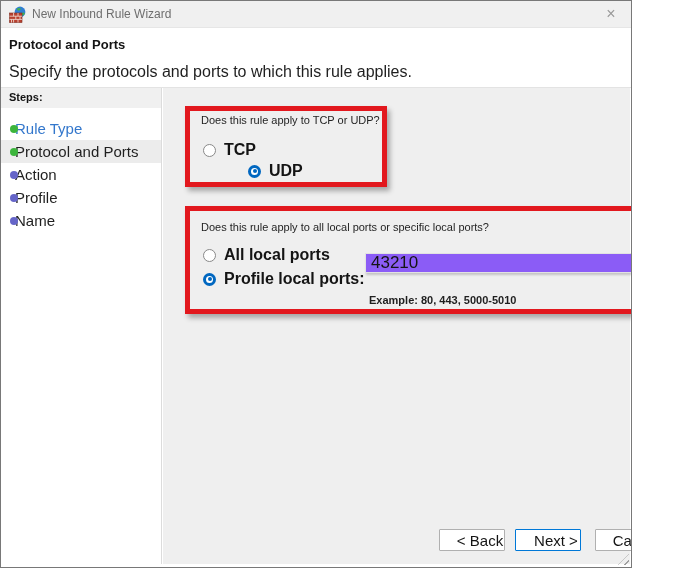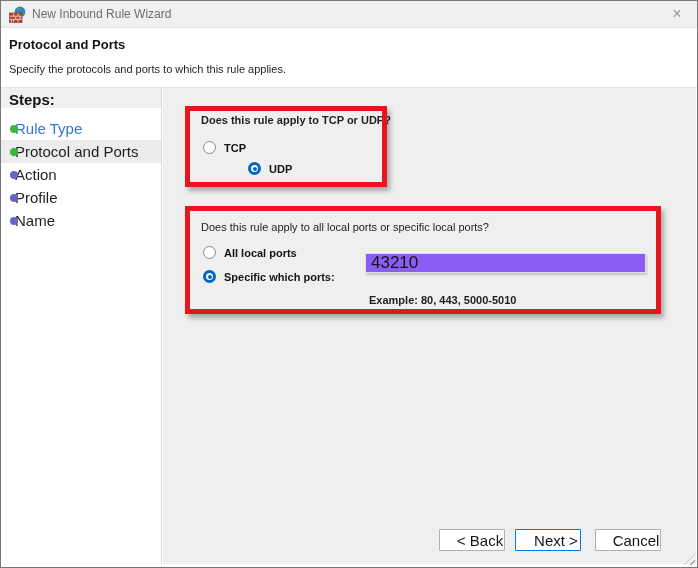--- a/index.html
+++ b/index.html
@@ -1,20 +1,20 @@
 <!DOCTYPE html>
 <html><head>
 <meta charset="utf-8">
 <style>
   * { margin:0; padding:0; box-sizing:border-box; }
   html,body { width:698px; height:568px; }
   body { font-family:"Liberation Sans", sans-serif; background:#fff; }
 
   .window {
-    position:absolute; left:0; top:0; width:698px; height:568px;
+    position:absolute; left:0; top:0; width:632px; height:568px;
     border:1px solid #787878; background:#fff; overflow:hidden;
   }
 
   
   .titlebar {
     position:absolute; left:0; top:0; right:0; height:27px;
     background:#f0f0f0; border-bottom:1px solid #e6e6e6;
   }
   .app-icon { position:absolute; left:8px; top:5px; width:17px; height:17px; }
   .win-title {
@@ -25,29 +25,29 @@
     background:transparent; border:none; color:#9a9a9a; font-size:16px;
     line-height:22px; text-align:center; cursor:pointer; font-family:"Liberation Sans",sans-serif;
   }
 
   
   .header {
     position:absolute; left:0; top:28px; right:0; height:59px;
     background:#fff; border-bottom:1px solid #e3e3e3;
   }
   .header-title { position:absolute; left:8px; top:8px; font-size:13px; font-weight:bold; color:#141414; }
-  .header-sub   { position:absolute; left:8px; top:34px; font-size:11px; color:#1f1f1f; }
+  .header-sub   { position:absolute; left:8px; top:34px; font-size:16px; color:#1f1f1f; }
 
   
   .sidebar {
     position:absolute; left:0; top:87px; width:161px; bottom:3px;
     background:#fff; border-right:1px solid #dcdcdc;
   }
   .steps-head {
-    height:20px; background:#f0f0f0; font-size:15px; font-weight:bold;
+    height:20px; background:#f0f0f0; font-size:11px; font-weight:bold;
     color:#141414; padding:3px 0 0 8px;
   }
   .step {
     position:relative; height:23px; display:flex; align-items:center;
     padding-left:14px; font-size:15px; color:#1f1f1f;
   }
   .step.first { margin-top:9px; }
   .step.current { background:#ececec; }
   .step.link .step-label { color:#3377cc; cursor:pointer; }
   .bullet {
@@ -65,40 +65,40 @@
 
   
   .redbox {
     position:absolute; border:5px solid #e2181e; background:transparent;
     box-shadow:3px 4px 5px rgba(0,0,0,0.30); pointer-events:none;
   }
   .redbox.box1 { left:184px; top:105px; width:202px; height:81px;  }
   .redbox.box2 { left:184px; top:205px; width:476px; height:108px; }
 
   .question { position:absolute; font-size:11px; color:#1f1f1f; }
-  .q1 { left:200px; top:113px;font-weight:bold; }
+  .q1 { left:200px; top:113px; }
   .q2 { left:200px; top:220px;text-align:center; }
 
   .radio-row { position:absolute; display:flex; align-items:center; cursor:pointer; }
   .row-tcp  { left:202px; top:140px; }
   .row-udp  { left:202px; top:161px;padding-left:45px; }
   .row-all  { left:202px; top:245px; }
   .row-spec { left:202px; top:269px; }
   .radio {
     width:13px; height:13px; border-radius:50%;
     background:#fff; border:1px solid #898989; flex:0 0 13px;
   }
   .radio.checked {
     border:3px solid #0067c0; position:relative; background:#fff;
   }
   .radio.checked::after {
     content:""; position:absolute; left:1.5px; top:1.5px; right:1.5px; bottom:1.5px;
     background:#0067c0; border-radius:50%;
   }
-  .radio-label { margin-left:8px; font-size:11px; font-weight:bold; color:#141414; white-space:nowrap;text-align:center; }
+  .radio-label { margin-left:8px; font-size:16px; font-weight:bold; color:#141414; white-space:nowrap;text-align:center; }
 
   .port-input {
     position:absolute; left:364px; top:252px; width:281px; height:20px;
     border:1px solid #e2e2e2; background:#8b5cf6; font-size:17px; color:#141414;
     padding:0 5px; font-family:"Liberation Sans",sans-serif;
     box-shadow:1px 2px 2px rgba(0,0,0,0.18);
   }
   .example { position:absolute; left:368px; top:293px; font-size:11px; color:#1f1f1f;font-weight:bold; }
 
   
@@ -189,21 +189,21 @@
     <span class="radio-label">UDP</span>
   </label>
 
   <div class="question q2">Does this rule apply to all local ports or specific local ports?</div>
   <label class="radio-row row-all">
     <span class="radio"></span>
     <span class="radio-label">All local ports</span>
   </label>
   <label class="radio-row row-spec">
     <span class="radio checked"></span>
-    <span class="radio-label">Specific which ports:</span>
+    <span class="radio-label">Profile local ports:</span>
   </label>
   <input class="port-input" type="text" value="43210" style="">
   <div class="example">Example: 80, 443, 5000-5010</div>
 
   <div class="redbox box1"></div>
   <div class="redbox box2"></div>
 
   <button class="btn btn-back">&lt; Back</button>
   <button class="btn btn-next">Next &gt;</button>
   <button class="btn btn-cancel">Cancel</button>

